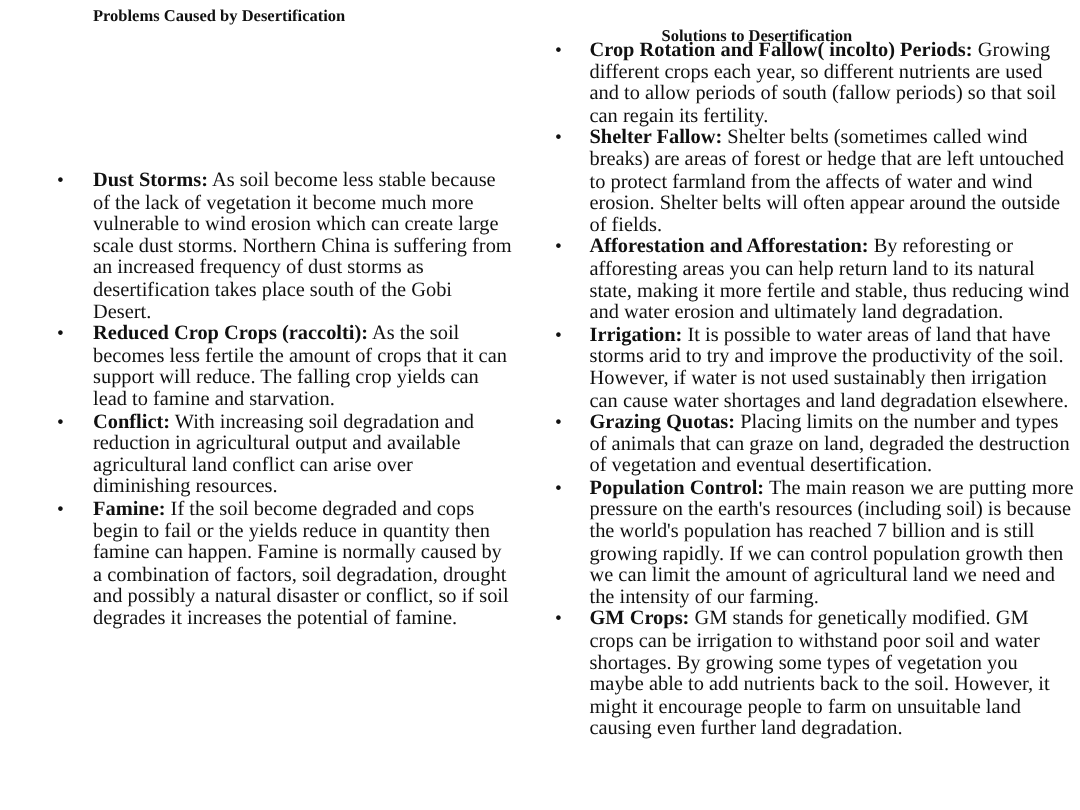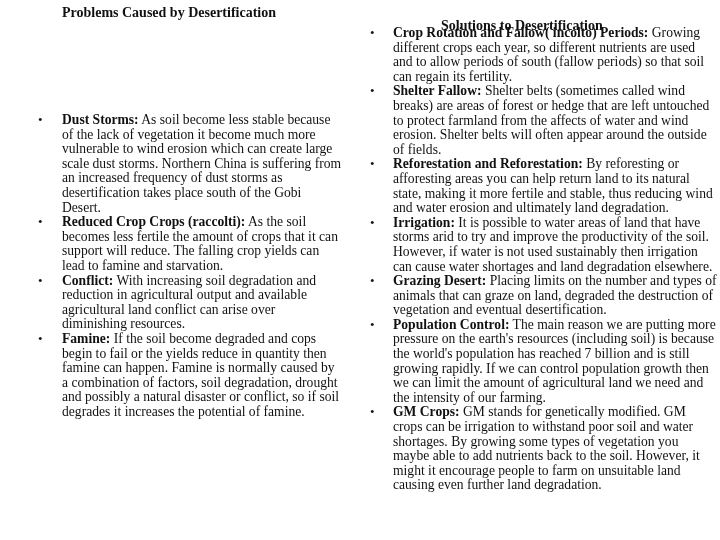--- a/index.html
+++ b/index.html
@@ -4,21 +4,21 @@
 <style>
   html, body { margin: 0; padding: 0; }
   body {
     width: 720px; height: 540px; background: #ffffff; overflow: hidden;
     position: relative; font-family: "Liberation Serif", serif; color: #111;
   }
   .col { position: absolute; top: 0; }
   .col-left { left: 0; width: 360px; }
   .col-right { left: 355px; width: 365px; }
   .heading {
-    position: absolute; font-weight: bold; font-size: 14px; white-space: nowrap;
+    position: absolute; font-weight: bold; font-size: 11px; white-space: nowrap;
   }
   .col-left .heading { left: 62px; top: 5px; }
   .col-right .heading { left: 86px; top: 18px; }
   ul { list-style: none; margin: 0; padding: 0; position: absolute; }
   .col-left ul { left: 0; top: 113px; width: 345px; }
   .col-right ul { left: 0; top: 26px; width: 365px; }
   li {
     position: relative; font-size: 13.6px; line-height: 14.6px;
     padding-left: 38px; padding-right: 2px;
   }
@@ -40,19 +40,19 @@
     <li><span class="bullet">•</span><span class="term">Conflict:</span><span> With increasing soil degradation and reduction in agricultural output and available agricultural land conflict can arise over diminishing resources.</span></li>
     <li><span class="bullet">•</span><span class="term">Famine:</span><span> If the soil become degraded and cops begin to fail or the yields reduce in quantity then famine can happen. Famine is normally caused by a combination of factors, soil degradation, drought and possibly a natural disaster or conflict, so if soil degrades it increases the potential of famine.</span></li>
   </ul>
 </div>
 
 <div class="col col-right">
   <div class="heading">Solutions to Desertification</div>
   <ul>
     <li><span class="bullet">•</span><span class="term">Crop Rotation and Fallow( incolto) Periods:</span><span> Growing different crops each year, so different nutrients are used and to allow periods of south (fallow periods) so that soil can regain its fertility.</span></li>
     <li><span class="bullet">•</span><span class="term">Shelter Fallow:</span><span> Shelter belts (sometimes called wind breaks) are areas of forest or hedge that are left untouched to protect farmland from the affects of water and wind erosion. Shelter belts will often appear around the outside of fields.</span></li>
-    <li><span class="bullet">•</span><span class="term">Reforestation and Reforestation:</span><span> By reforesting or afforesting areas you can help return land to its natural state, making it more fertile and stable, thus reducing wind and water erosion and ultimately land degradation.</span></li>
+    <li><span class="bullet">•</span><span class="term">Afforestation and Afforestation:</span><span> By reforesting or afforesting areas you can help return land to its natural state, making it more fertile and stable, thus reducing wind and water erosion and ultimately land degradation.</span></li>
     <li><span class="bullet">•</span><span class="term">Irrigation:</span><span> It is possible to water areas of land that have storms arid to try and improve the productivity of the soil. However, if water is not used sustainably then irrigation can cause water shortages and land degradation elsewhere.</span></li>
-    <li><span class="bullet">•</span><span class="term">Grazing Desert:</span><span> Placing limits on the number and types of animals that can graze on land, degraded the destruction of vegetation and eventual desertification.</span></li>
+    <li><span class="bullet">•</span><span class="term">Grazing Quotas:</span><span> Placing limits on the number and types of animals that can graze on land, degraded the destruction of vegetation and eventual desertification.</span></li>
     <li><span class="bullet">•</span><span class="term">Population Control:</span><span> The main reason we are putting more pressure on the earth's resources (including soil) is because the world's population has reached 7 billion and is still growing rapidly. If we can control population growth then we can limit the amount of agricultural land we need and the intensity of our farming.</span></li>
     <li><span class="bullet">•</span><span class="term">GM Crops:</span><span> GM stands for genetically modified. GM crops can be irrigation to withstand poor soil and water shortages. By growing some types of vegetation you maybe able to add nutrients back to the soil. However, it might it encourage people to farm on unsuitable land causing even further land degradation.</span></li>
   </ul>
 </div>
 
 </body></html>

